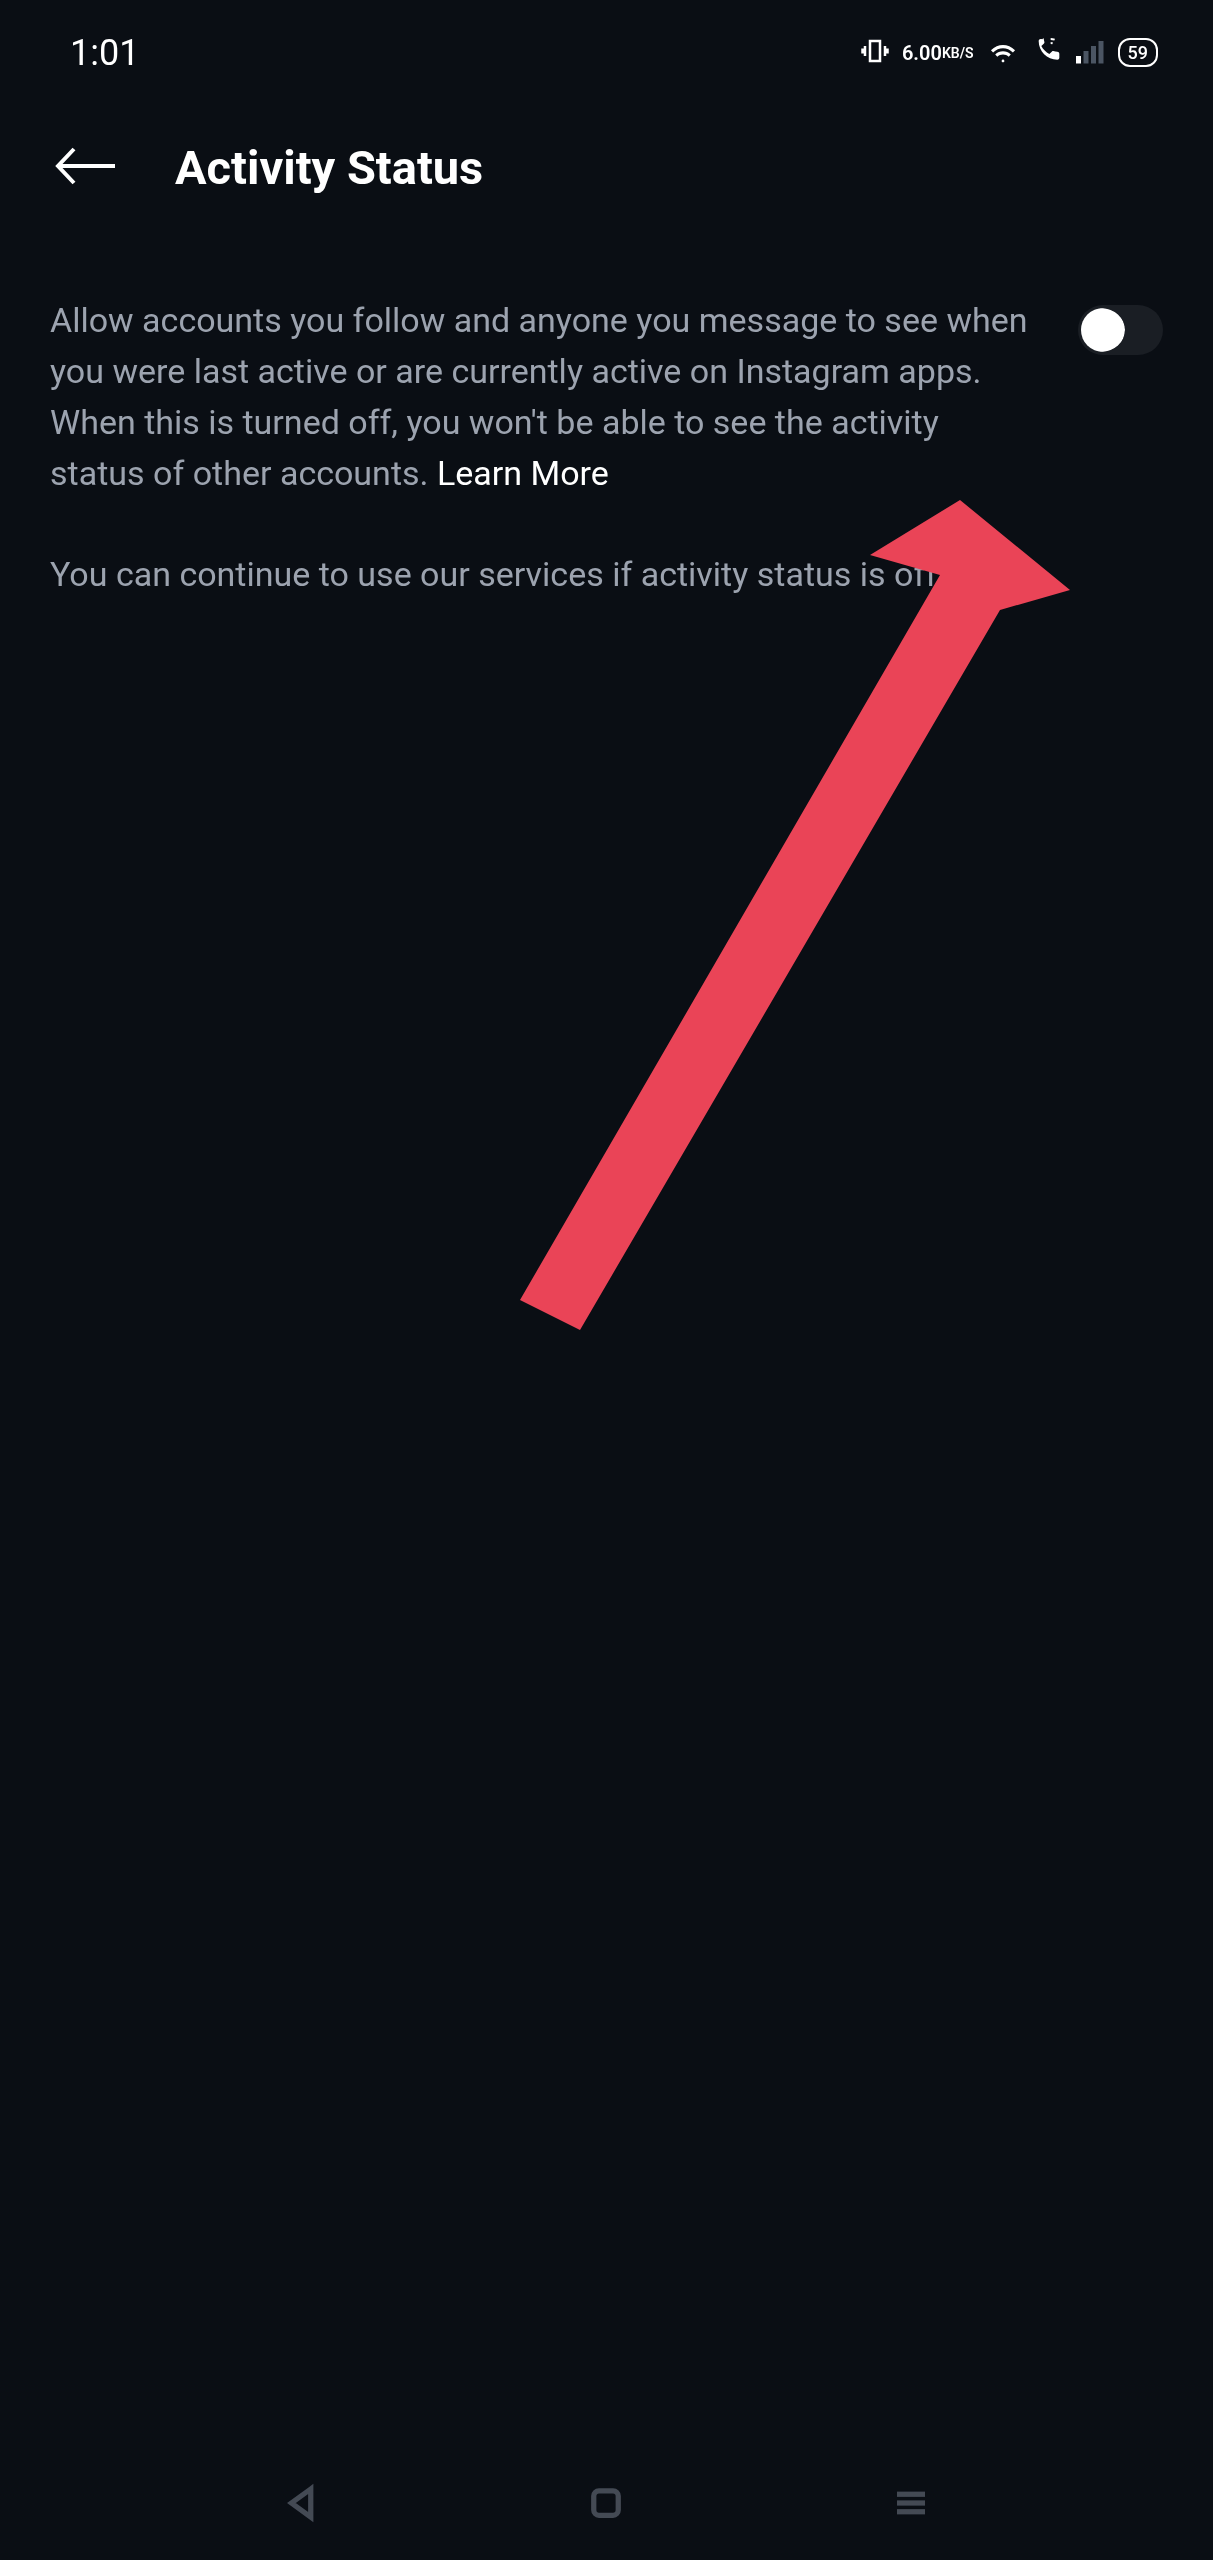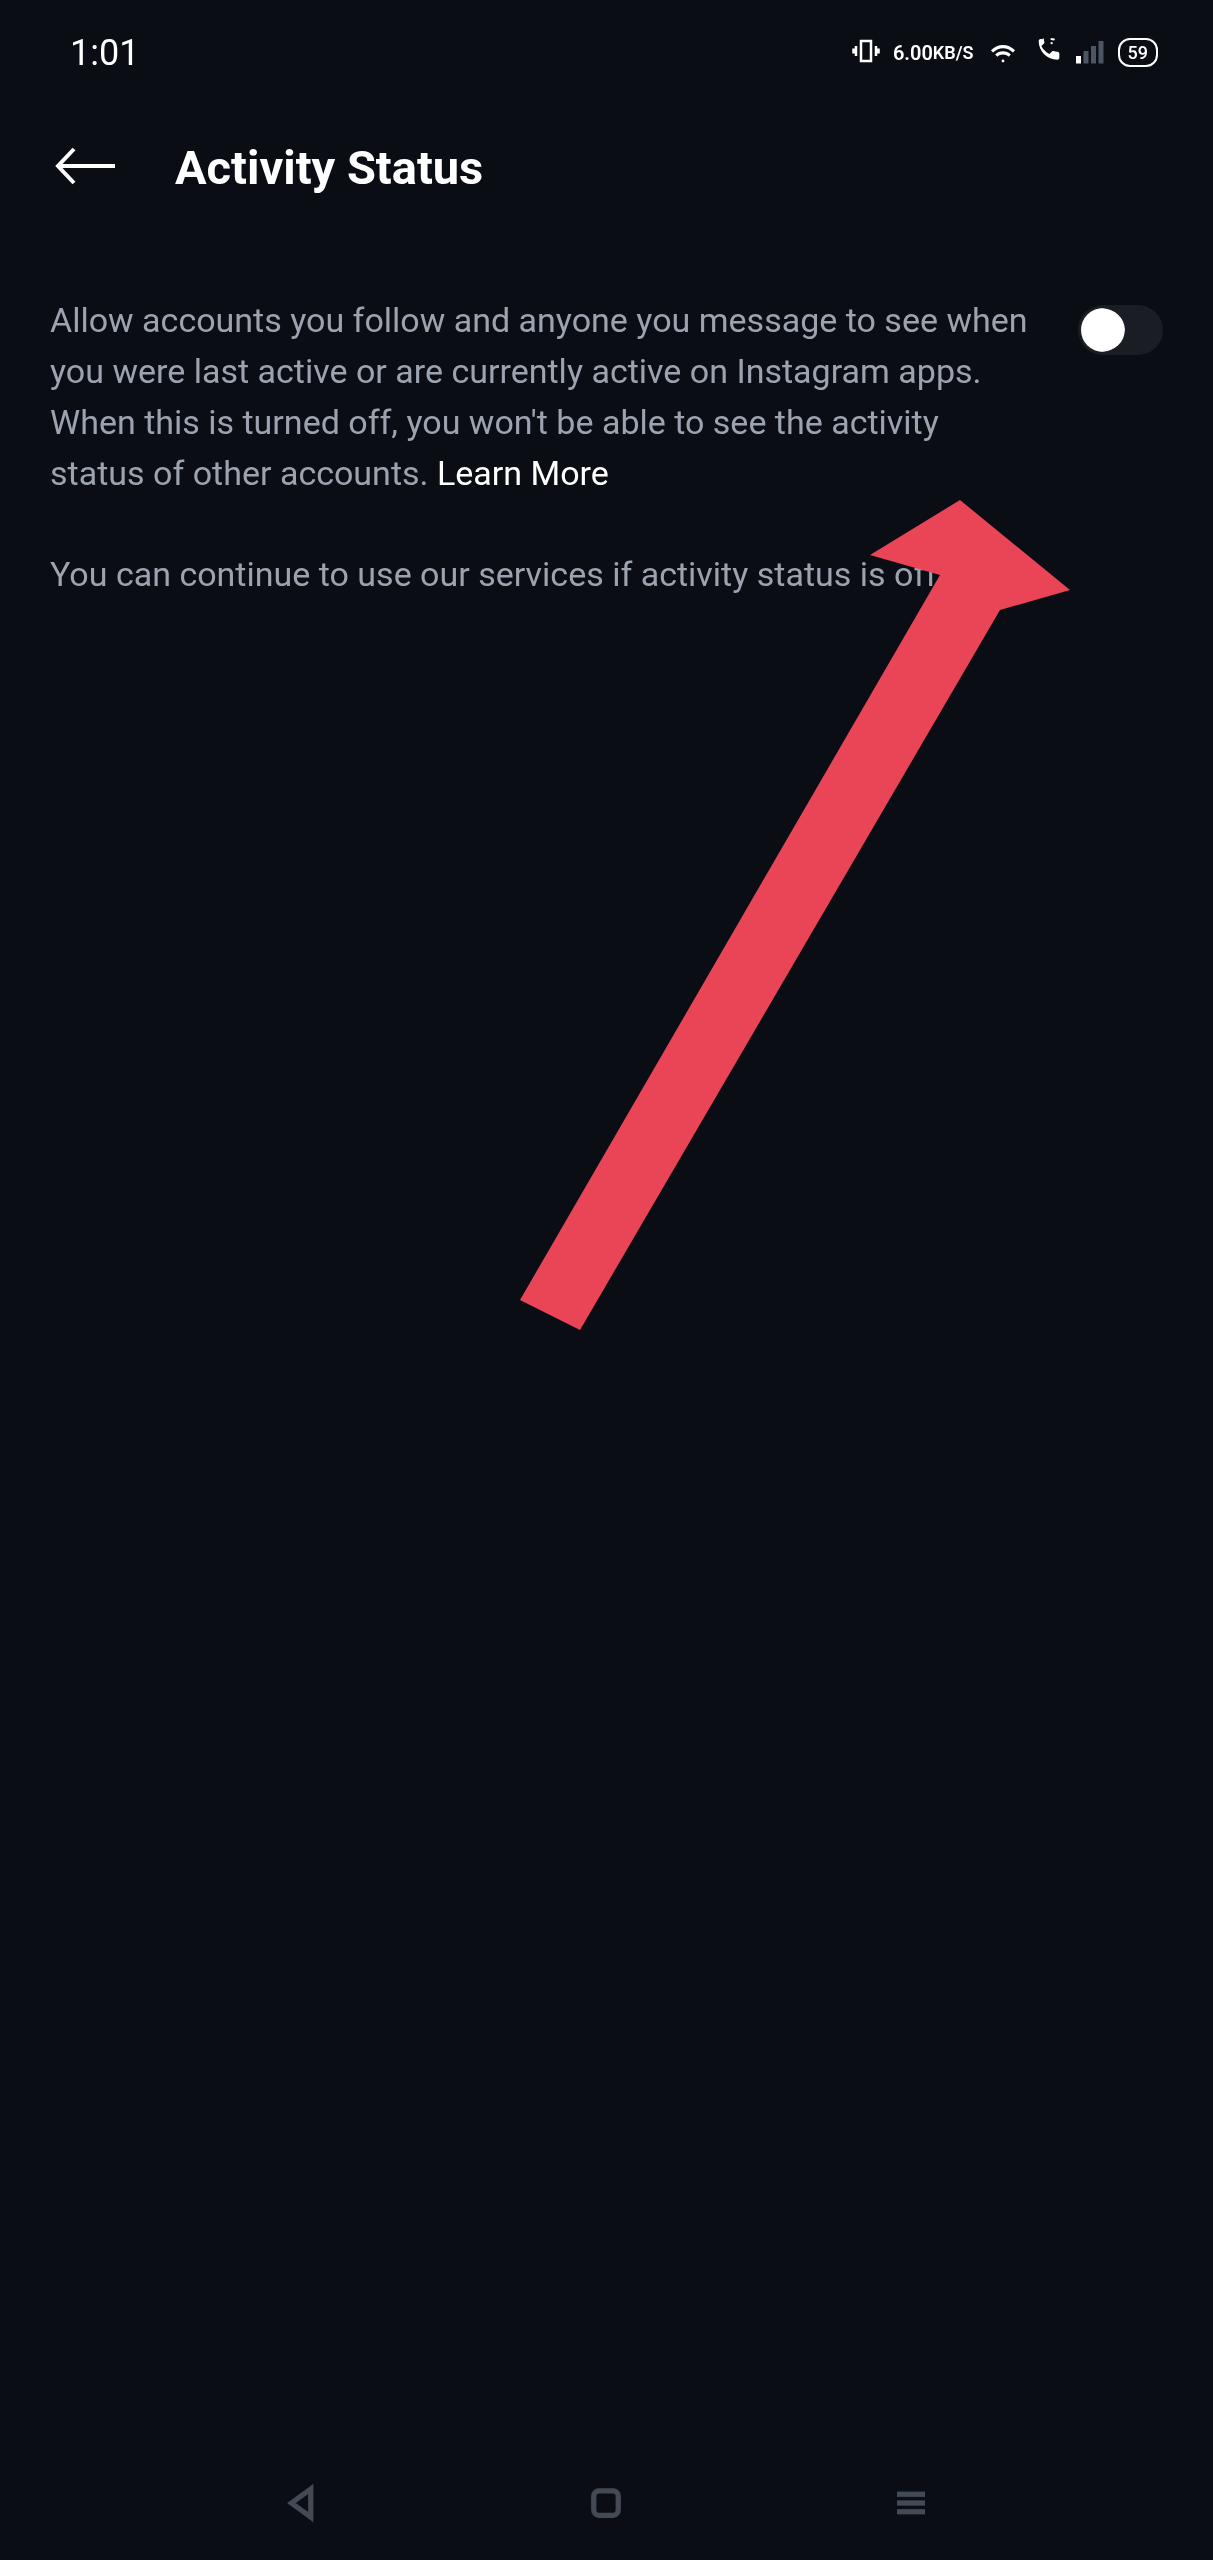--- a/index.html
+++ b/index.html
@@ -46,21 +46,21 @@
       line-height: 1;
     }
     
     .data-speed-value {
       font-size: 20px;
       font-weight: 600;
       color: #ffffff;
     }
     
     .data-speed-unit {
-      font-size: 18px;
+      font-size: 14px;
       font-weight: 600;
       color: #ffffff;
     }
     
     .icon-svg {
       fill: #ffffff;
     }
     
     .battery-container {
       display: flex;

